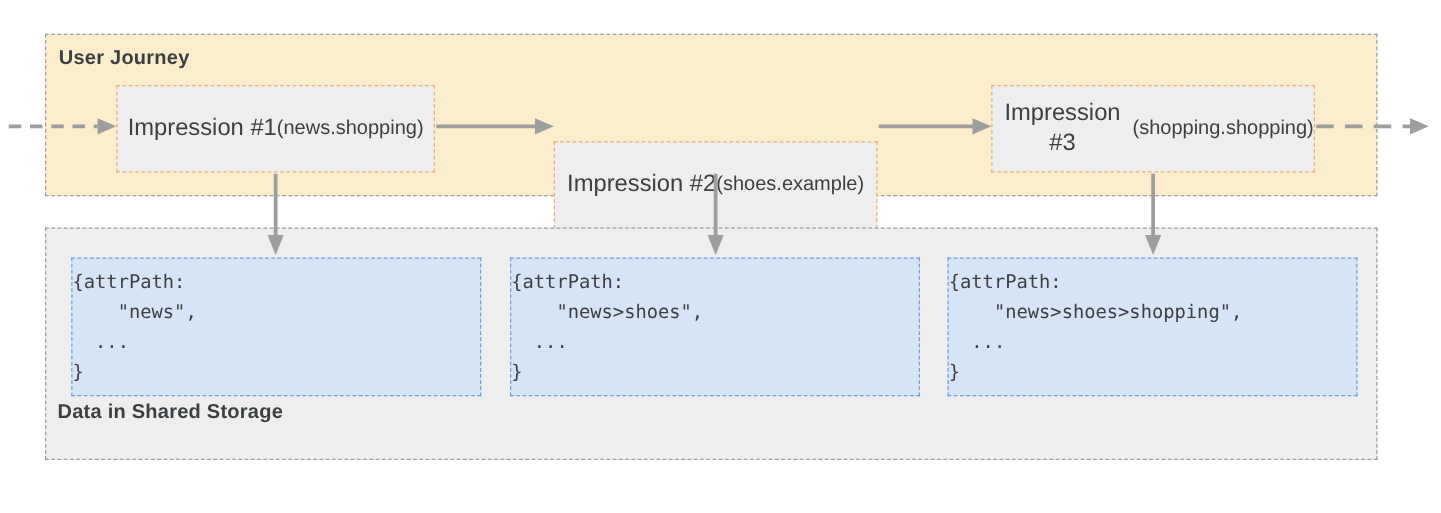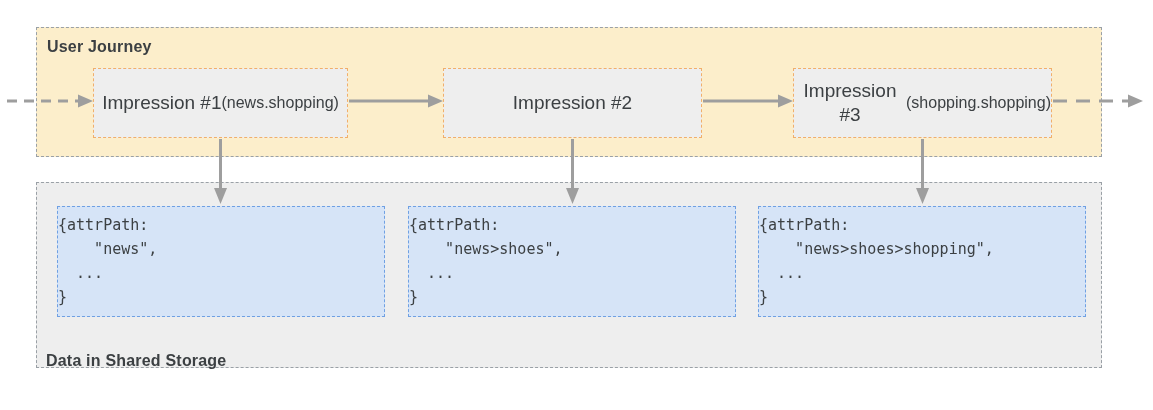--- a/index.html
+++ b/index.html
@@ -43,36 +43,36 @@
   }
   .panel-label {
     position: absolute;
     font-size: 16px;
     font-weight: bold;
     letter-spacing: 0.2px;
     color: var(--text);
     white-space: nowrap;
   }
   .journey-label { left: 47px; top: 38px; }
-  .storage-label { left: 46px; top: 352px; }
+  .storage-label { left: 46px; top: 321px; }
 
   
   .node {
     position: absolute;
     top: 68px; height: 70px;
     background: var(--node-bg);
     border: 1.6px dashed var(--node-border);
     display: flex;
     flex-direction: row;
     align-items: center;
     justify-content: center;
     text-align: center;
   }
   .node-1 { left: 93px;  width: 255px; }
-  .node-2 { left: 443px; width: 259px; }
+  .node-2 { left: 443px; width: 259px; margin-top: 45px; }
   .node-3 { left: 793px; width: 259px; }
   .node-title { font-size: 19px; line-height: 24px; color: var(--text); }
   .node-sub   { font-size: 16px; line-height: 20px; color: var(--text); }
 
   
   .entry {
     position: absolute;
     top: 206px; height: 111px;
     width: 328px;
     background: var(--entry-bg);
@@ -111,20 +111,21 @@
 
   <div class="journey-panel"></div>
   <div class="panel-label journey-label">User Journey</div>
 
   <div class="node node-1">
     <div class="node-title">Impression #1</div>
     <div class="node-sub">(news.shopping)</div>
   </div>
   <div class="node node-2">
     <div class="node-title">Impression #2</div>
+    <div class="node-sub">(shoes.example)</div>
   </div>
   <div class="node node-3">
     <div class="node-title">Impression #3</div>
     <div class="node-sub">(shopping.shopping)</div>
   </div>
 
   <div class="storage-panel"></div>
   <div class="panel-label storage-label">Data in Shared Storage</div>
 
   <div class="entry entry-1">

